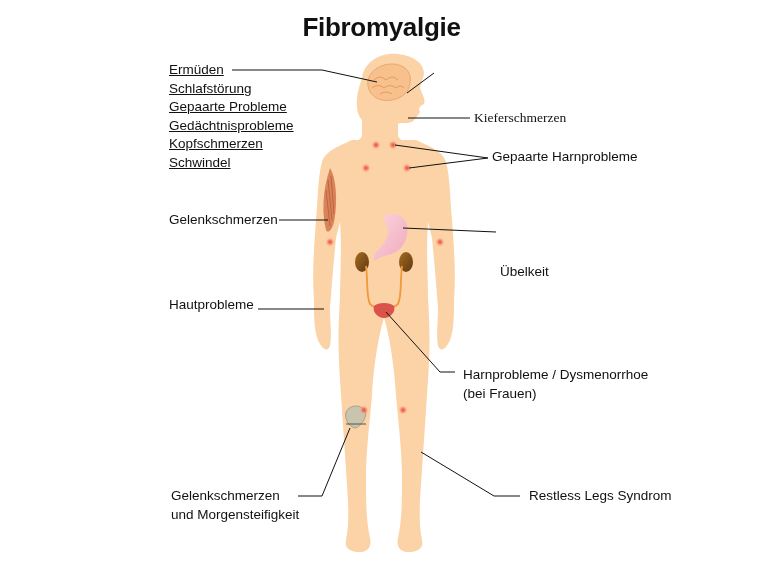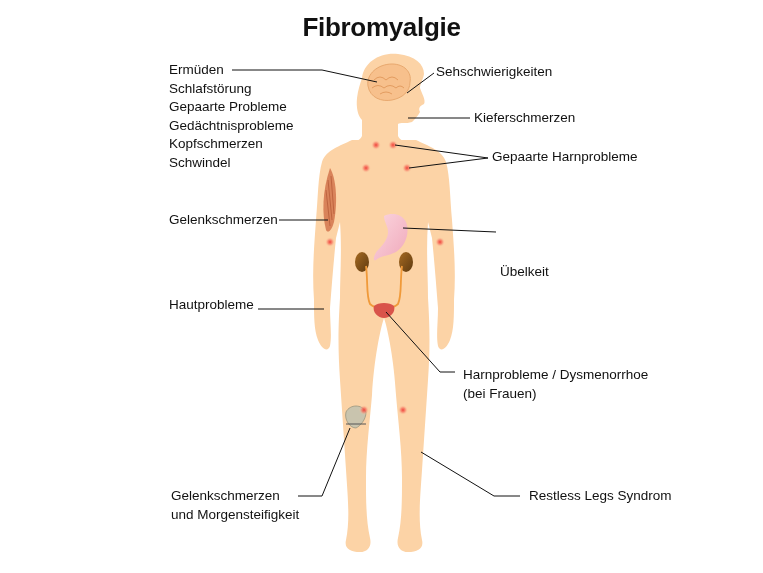--- a/index.html
+++ b/index.html
@@ -99,37 +99,36 @@
       <line x1="258" y1="309" x2="324" y2="309"></line>
 
       <polyline points="386,312 440,372 455,372"></polyline>
 
       <polyline points="298,496 322,496 350,428"></polyline>
 
       <polyline points="421,452 494,496 520,496"></polyline>
     </g>
   </svg>
 
-  <div class="lbl" style="left:169px; top:61px;">
+  <div class="lbl" style="left:169px; top:61px;text-decoration:underline;">
     <div>Ermüden</div>
     <div>Schlafstörung</div>
     <div>Gepaarte Probleme</div>
     <div>Gedächtnisprobleme</div>
     <div>Kopfschmerzen</div>
     <div>Schwindel</div>
   </div>
   <div class="lbl" style="left:169px; top:211px;">Gelenkschmerzen</div>
   <div class="lbl" style="left:169px; top:296px;">Hautprobleme</div>
   <div class="lbl" style="left:171px; top:487px;">
     <div>Gelenkschmerzen</div>
     <div>und Morgensteifigkeit</div>
   </div>
 
-  <div class="lbl" style="left:436px; top:63px;">Sehschwierigkeiten</div>
-  <div class="lbl" style="left:474px; top:109px;">Kieferschmerzen</div>
+  <div class="lbl" style="left:474px; top:109px;font-family:Liberation Serif, serif;">Kieferschmerzen</div>
   <div class="lbl" style="left:492px; top:148px;">Gepaarte Harnprobleme</div>
   <div class="lbl" style="left:500px; top:223px;margin-top:40px;">Übelkeit</div>
   <div class="lbl" style="left:463px; top:366px;">
     <div>Harnprobleme / Dysmenorrhoe</div>
     <div>(bei Frauen)</div>
   </div>
   <div class="lbl" style="left:529px; top:487px;">Restless Legs Syndrom</div>
 
 </div>
 

